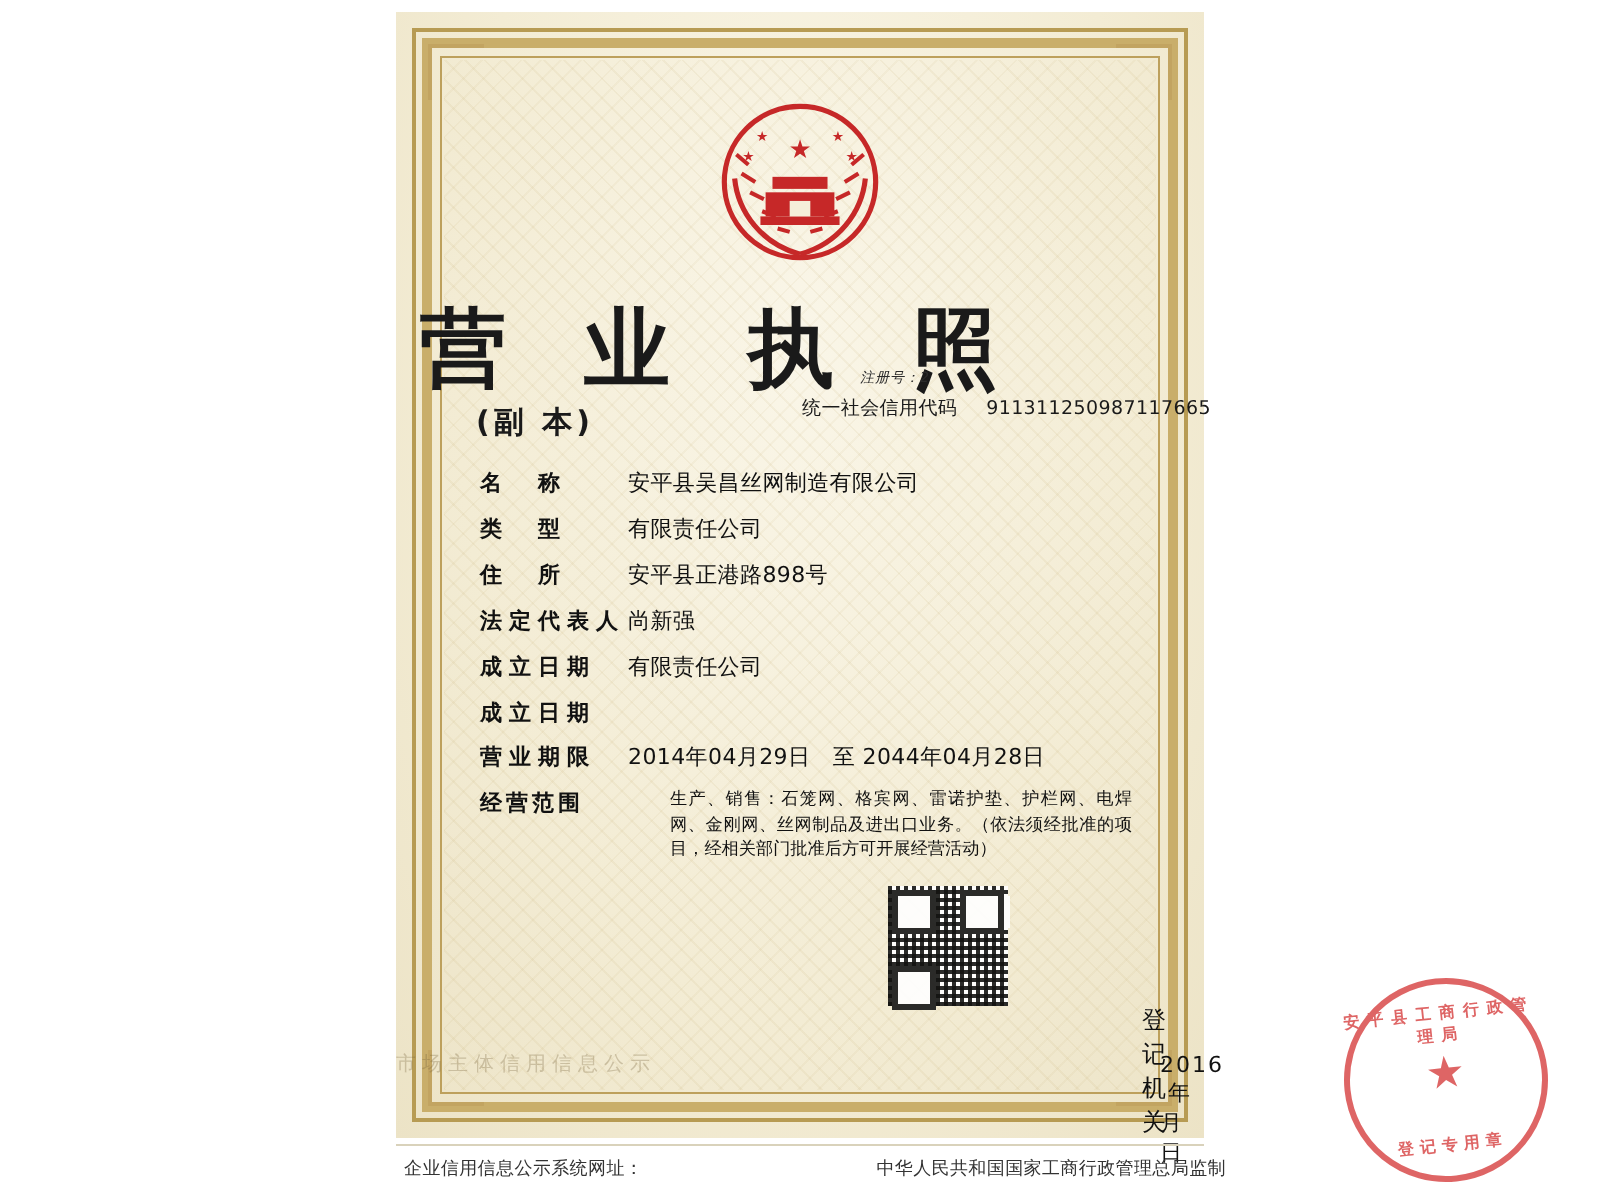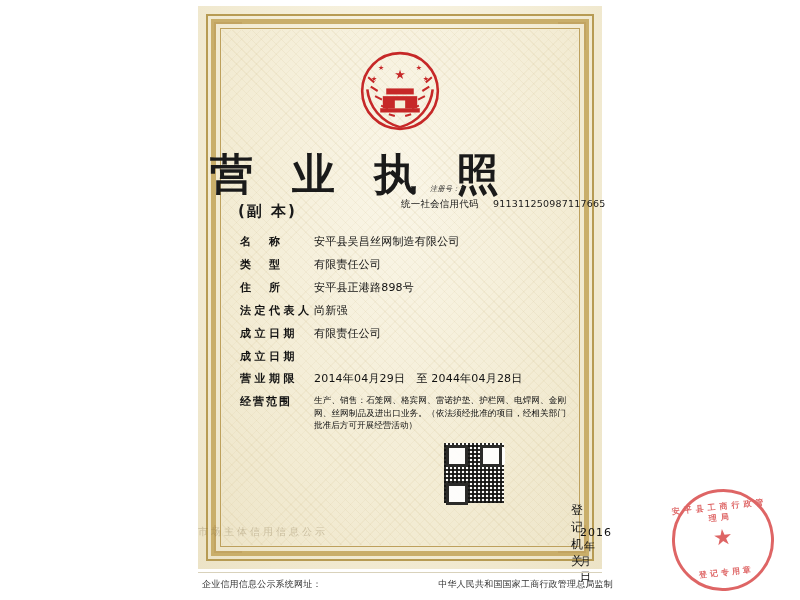--- a/index.html
+++ b/index.html
@@ -167,20 +167,21 @@
     font-size: 11px;
     color: #111;
     line-height: 1.45;
     letter-spacing: 0.2px;
   }
   .field-row.scope .field-value {
     font-size: 8.6px;
     line-height: 1.5;
     letter-spacing: 0;
     text-align: justify;
+    margin-left: 21px;
   }
   .field-row.scope .field-label {
     letter-spacing: 2px;
   }
 
   
   .qr {
     position: absolute;
     left: 246px;
     top: 437px;

